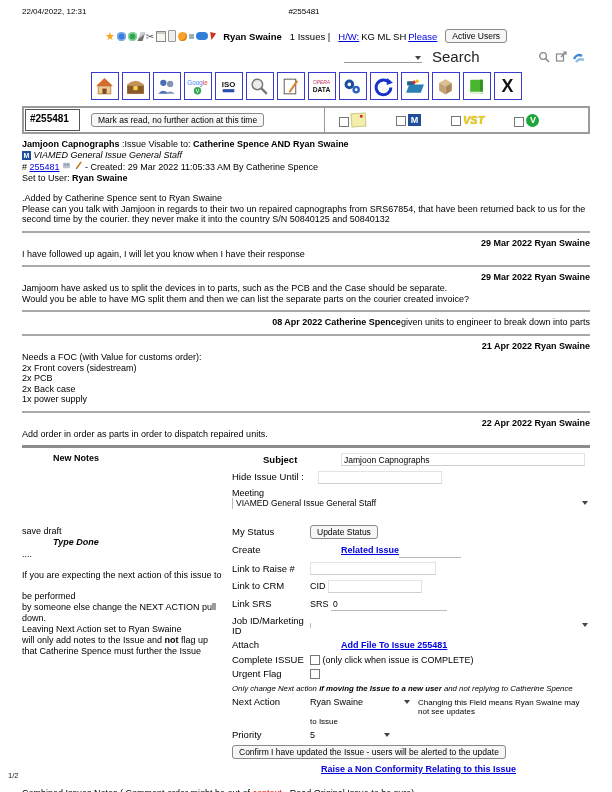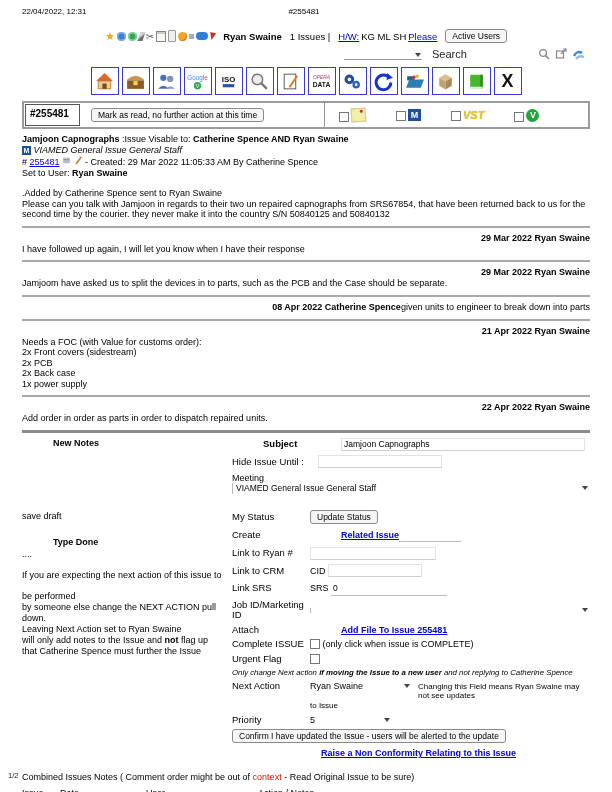--- a/index.html
+++ b/index.html
@@ -29,21 +29,21 @@
   .mi-smiley{background:#f7a32b;border-radius:50%;box-shadow:inset -1px -1px 0 #d87f12;}
   .mi-mini{width:5px;height:5px;background:#9ab0bd;}
   .mi-chat{width:12px;height:8px;background:#2f7fd6;border-radius:4px;}
   .mi-flag{width:6px;height:8px;background:#d03020;clip-path:polygon(0 0,100% 20%,20% 100%);}
   .btn{display:inline-block;border:1px solid #8a8a8a;border-radius:3px;background:#f6f6f6;padding:1px 6px;font-size:8.5px;font-family:inherit;cursor:pointer;}
   
   .searchrow{display:flex;align-items:center;justify-content:flex-end;margin:4px 26px 0 0;gap:8px;}
   .msel{width:78px;height:11px;border-bottom:1px solid #999;position:relative;cursor:pointer;}
   .chev{width:0;height:0;border-left:3.5px solid transparent;border-right:3.5px solid transparent;border-top:4.5px solid #444;display:inline-block;}
   .msel .chev{position:absolute;right:1px;bottom:2px;}
-  .search-inp{border:none;outline:none;width:96px;font-size:11px;font-family:inherit;color:#222;}
+  .search-inp{border:none;outline:none;width:96px;font-size:15px;font-family:inherit;color:#222;}
   .srch-icons{display:flex;align-items:center;gap:5px;}
   
   .toolbar{display:flex;justify-content:center;gap:3px;margin-top:6px;}
   .tbox{width:26px;height:26px;border:1px solid #3a3ad0;display:flex;align-items:center;justify-content:center;background:#fff;cursor:pointer;}
   
   .statusbox{display:flex;align-items:stretch;border:2px solid #9b9b9b;margin:6px 22px 0 22px;height:24px;}
   .sb-left{display:flex;align-items:center;width:300px;flex:none;}
   .issue-cell{border:1px solid #555;align-self:stretch;margin:1px;padding:3px 10px 0 4px;font-weight:bold;font-size:10px;}
   .mark-btn{margin-left:10px;}
   .cbgroup{flex:1;display:flex;align-items:center;gap:30px;border-left:1px solid #999;padding-left:14px;}
@@ -70,21 +70,21 @@
   .frow{display:flex;margin-bottom:4.5px;align-items:baseline;}
   .flab{width:78px;flex:none;font-size:9.5px;line-height:10px;}
   .bold{font-weight:bold;padding-left:31px;}
   .inp{border:1px solid #e3e3e3;border-bottom:1px solid #cfcfcf;font-family:inherit;font-size:8.5px;padding:0 2px;height:11px;outline:none;}
   .uinp{border:none;border-bottom:1px solid #bbb;font-family:inherit;font-size:8.5px;height:11px;outline:none;}
   .fullsel{display:flex;justify-content:space-between;align-items:center;border-left:1px solid #bbb;padding:0 2px 1px 3px;cursor:pointer;}
   .inlinesel{display:inline-flex;align-items:center;gap:22px;cursor:pointer;}
   .warn{font-style:italic;font-size:7.8px;margin:1px 0 4px 0;}
   .note8{font-size:8px;}
   .save-draft{margin-top:62px;}
-  .type-done{margin-top:15px;}
+  .type-done{font-style:italic;}
   .dots{margin-top:1px;}
   .instr{margin-top:10px;}
   .gap10{height:10px;}
   
   .comb-title{margin-top:14px;line-height:11px;}
   .red{color:#e01000;}
   .ctable{display:grid;grid-template-columns:32px 80px 106px 1fr;column-gap:6px;row-gap:3px;margin-top:5px;line-height:10.5px;}
   .ctable .hd{font-size:9px;}
   .svg-ico{display:inline-flex;align-items:center;}
 </style>
@@ -326,20 +326,21 @@
     <div class="c-lines">
             <div>I have followed up again, I will let you know when I have their response</div>
           </div>
   </div>
 
   <div class="comment">
     <hr class="divider">
     <div class="c-head"><b class="c-hd">29 Mar 2022 Ryan Swaine</b><span class="c-inline"></span></div>
     <div class="c-lines">
             <div>Jamjoom have asked us to split the devices in to parts, such as the PCB and the Case should be separate.</div>
+            <div>Would you be able to have MG split them and then we can list the separate parts on the courier created invoice?</div>
           </div>
   </div>
 
   <div class="comment">
     <hr class="divider">
     <div class="c-head"><b class="c-hd">08 Apr 2022 Catherine Spence</b><span class="c-inline">given units to engineer to break down into parts</span></div>
     <div class="c-lines"></div>
   </div>
 
   <div class="comment">
@@ -402,21 +403,21 @@
         <div class="frow" style="margin-top:8px">
           <span class="flab">My Status</span>
           <button class="btn">Update Status</button>
         </div>
         <div class="frow">
           <span class="flab">Create</span>
           <a class="bold">Related Issue</a>
           <input class="uinp" style="width: 58px;">
         </div>
         <div class="frow">
-          <span class="flab">Link to Ryan #</span>
+          <span class="flab">Link to Raise #</span>
           <input class="inp" style="width: 120px;">
         </div>
         <div class="frow">
           <span class="flab">Link to CRM</span>
           <span>CID</span>&nbsp;
           <input class="inp" style="width: 88px;">
         </div>
         <div class="frow">
           <span class="flab">Link SRS</span>
           <span>SRS</span>&nbsp;

